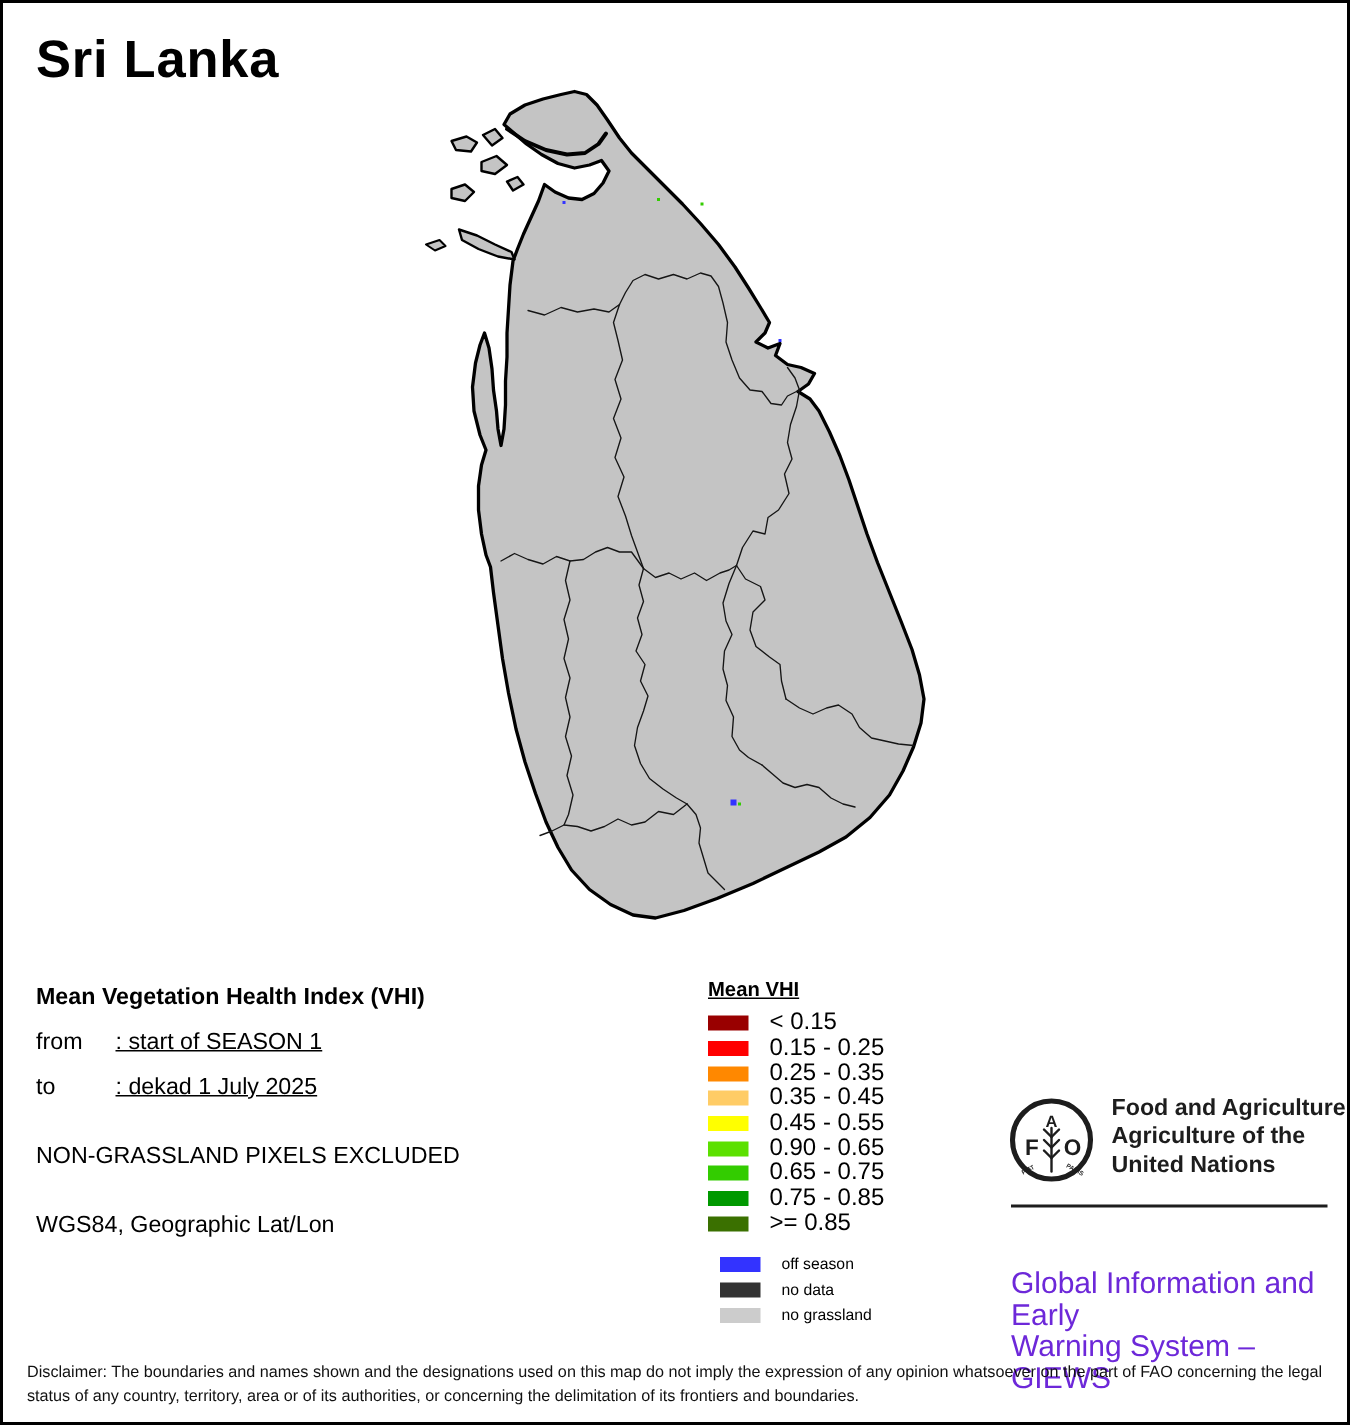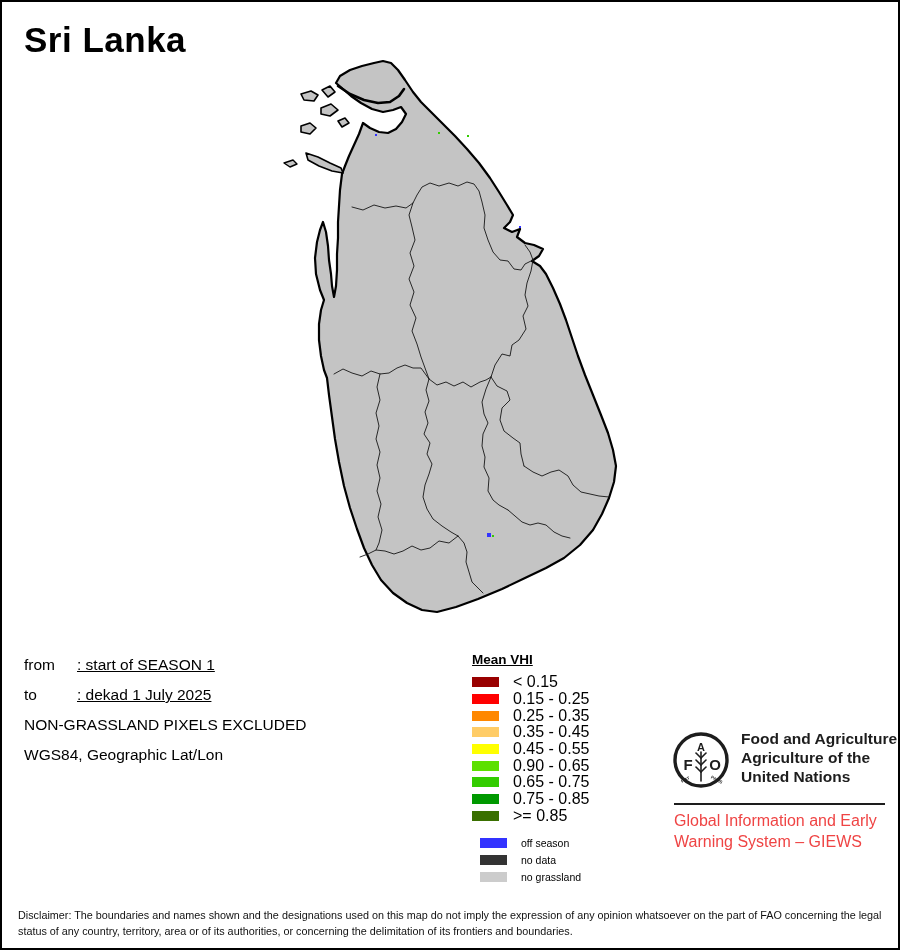--- a/index.html
+++ b/index.html
@@ -11,34 +11,34 @@
   .page-title{
     position:absolute;left:22px;top:18px;
     font-size:35px;font-weight:bold;letter-spacing:0.5px;
   }
   .map-svg{position:absolute;left:0;top:0;}
   
   .info{position:absolute;left:22px;top:648px;width:440px;font-size:15.5px;}
   .info .heading{font-weight:bold;height:30px;line-height:30px;}
   .info .row{height:30px;line-height:30px;text-decoration:underline;}
   .info .row .lab{display:inline-block;width:53px;}
-  .info .line{height:30px;line-height:30px;}
+  .info .line{height:30px;line-height:30px;margin-top:16px;}
   
   .legend{position:absolute;left:470px;top:650px;}
   .legend-title{font-size:13.5px;font-weight:bold;text-decoration:underline;margin-bottom:7px;}
   .lrow{display:flex;align-items:center;height:16.7px;}
   .lrow .sw{width:27px;height:10px;display:inline-block;flex:0 0 27px;}
   .lrow .lbl{margin-left:14px;font-size:16px;white-space:nowrap;}
   .legend-extra{position:absolute;left:470px;top:832px;}
   .legend-extra .lrow{height:17px;padding-left:8px;}
   .legend-extra .lrow .lbl{font-size:10.5px;}
   
   .org-name{position:absolute;left:739px;top:727px;font-size:15.5px;font-weight:bold;line-height:19px;color:#1d1d1d;}
   .org-sep{position:absolute;left:672px;top:801px;width:211px;height:2px;background:#1d1d1d;}
-  .org-sub{position:absolute;left:672px;top:808px;font-size:16px;line-height:21px;color:#ef4444;}
+  .org-sub{position:absolute;left:672px;top:844px;font-size:20px;line-height:21px;color:#6d28d9;}
   .fao-logo{position:absolute;left:670px;top:727px;}
   
   .disclaimer{position:absolute;left:16px;top:905px;width:864px;font-size:10.8px;line-height:16px;color:#111;}
 </style>
 </head>
 <body>
 
 <div class="page">
 
   <div class="page-title">Sri Lanka</div>
@@ -92,20 +92,21 @@
           <rect x="490" y="533" width="2" height="2" fill="#33CC00" stroke="none"></rect>
           <rect x="517" y="224" width="2" height="2" fill="#3333FF" stroke="none"></rect>
           <rect x="373" y="132" width="2" height="2" fill="#3333FF" stroke="none"></rect>
           <rect x="436" y="130" width="2" height="2" fill="#33CC00" stroke="none"></rect>
           <rect x="465" y="133" width="2" height="2" fill="#33CC00" stroke="none"></rect>
         </g>
     </g>
   </svg>
 
   <div class="info">
+    <div class="heading">Mean Vegetation Health Index (VHI)</div>
     <div class="row">
       <span class="lab">from</span><span>: start of SEASON 1</span>
     </div>
     <div class="row">
       <span class="lab">to</span><span>: dekad 1 July 2025</span>
     </div>
     <div class="line">NON-GRASSLAND PIXELS EXCLUDED</div>
     <div class="line">WGS84, Geographic Lat/Lon</div>
   </div>
 

